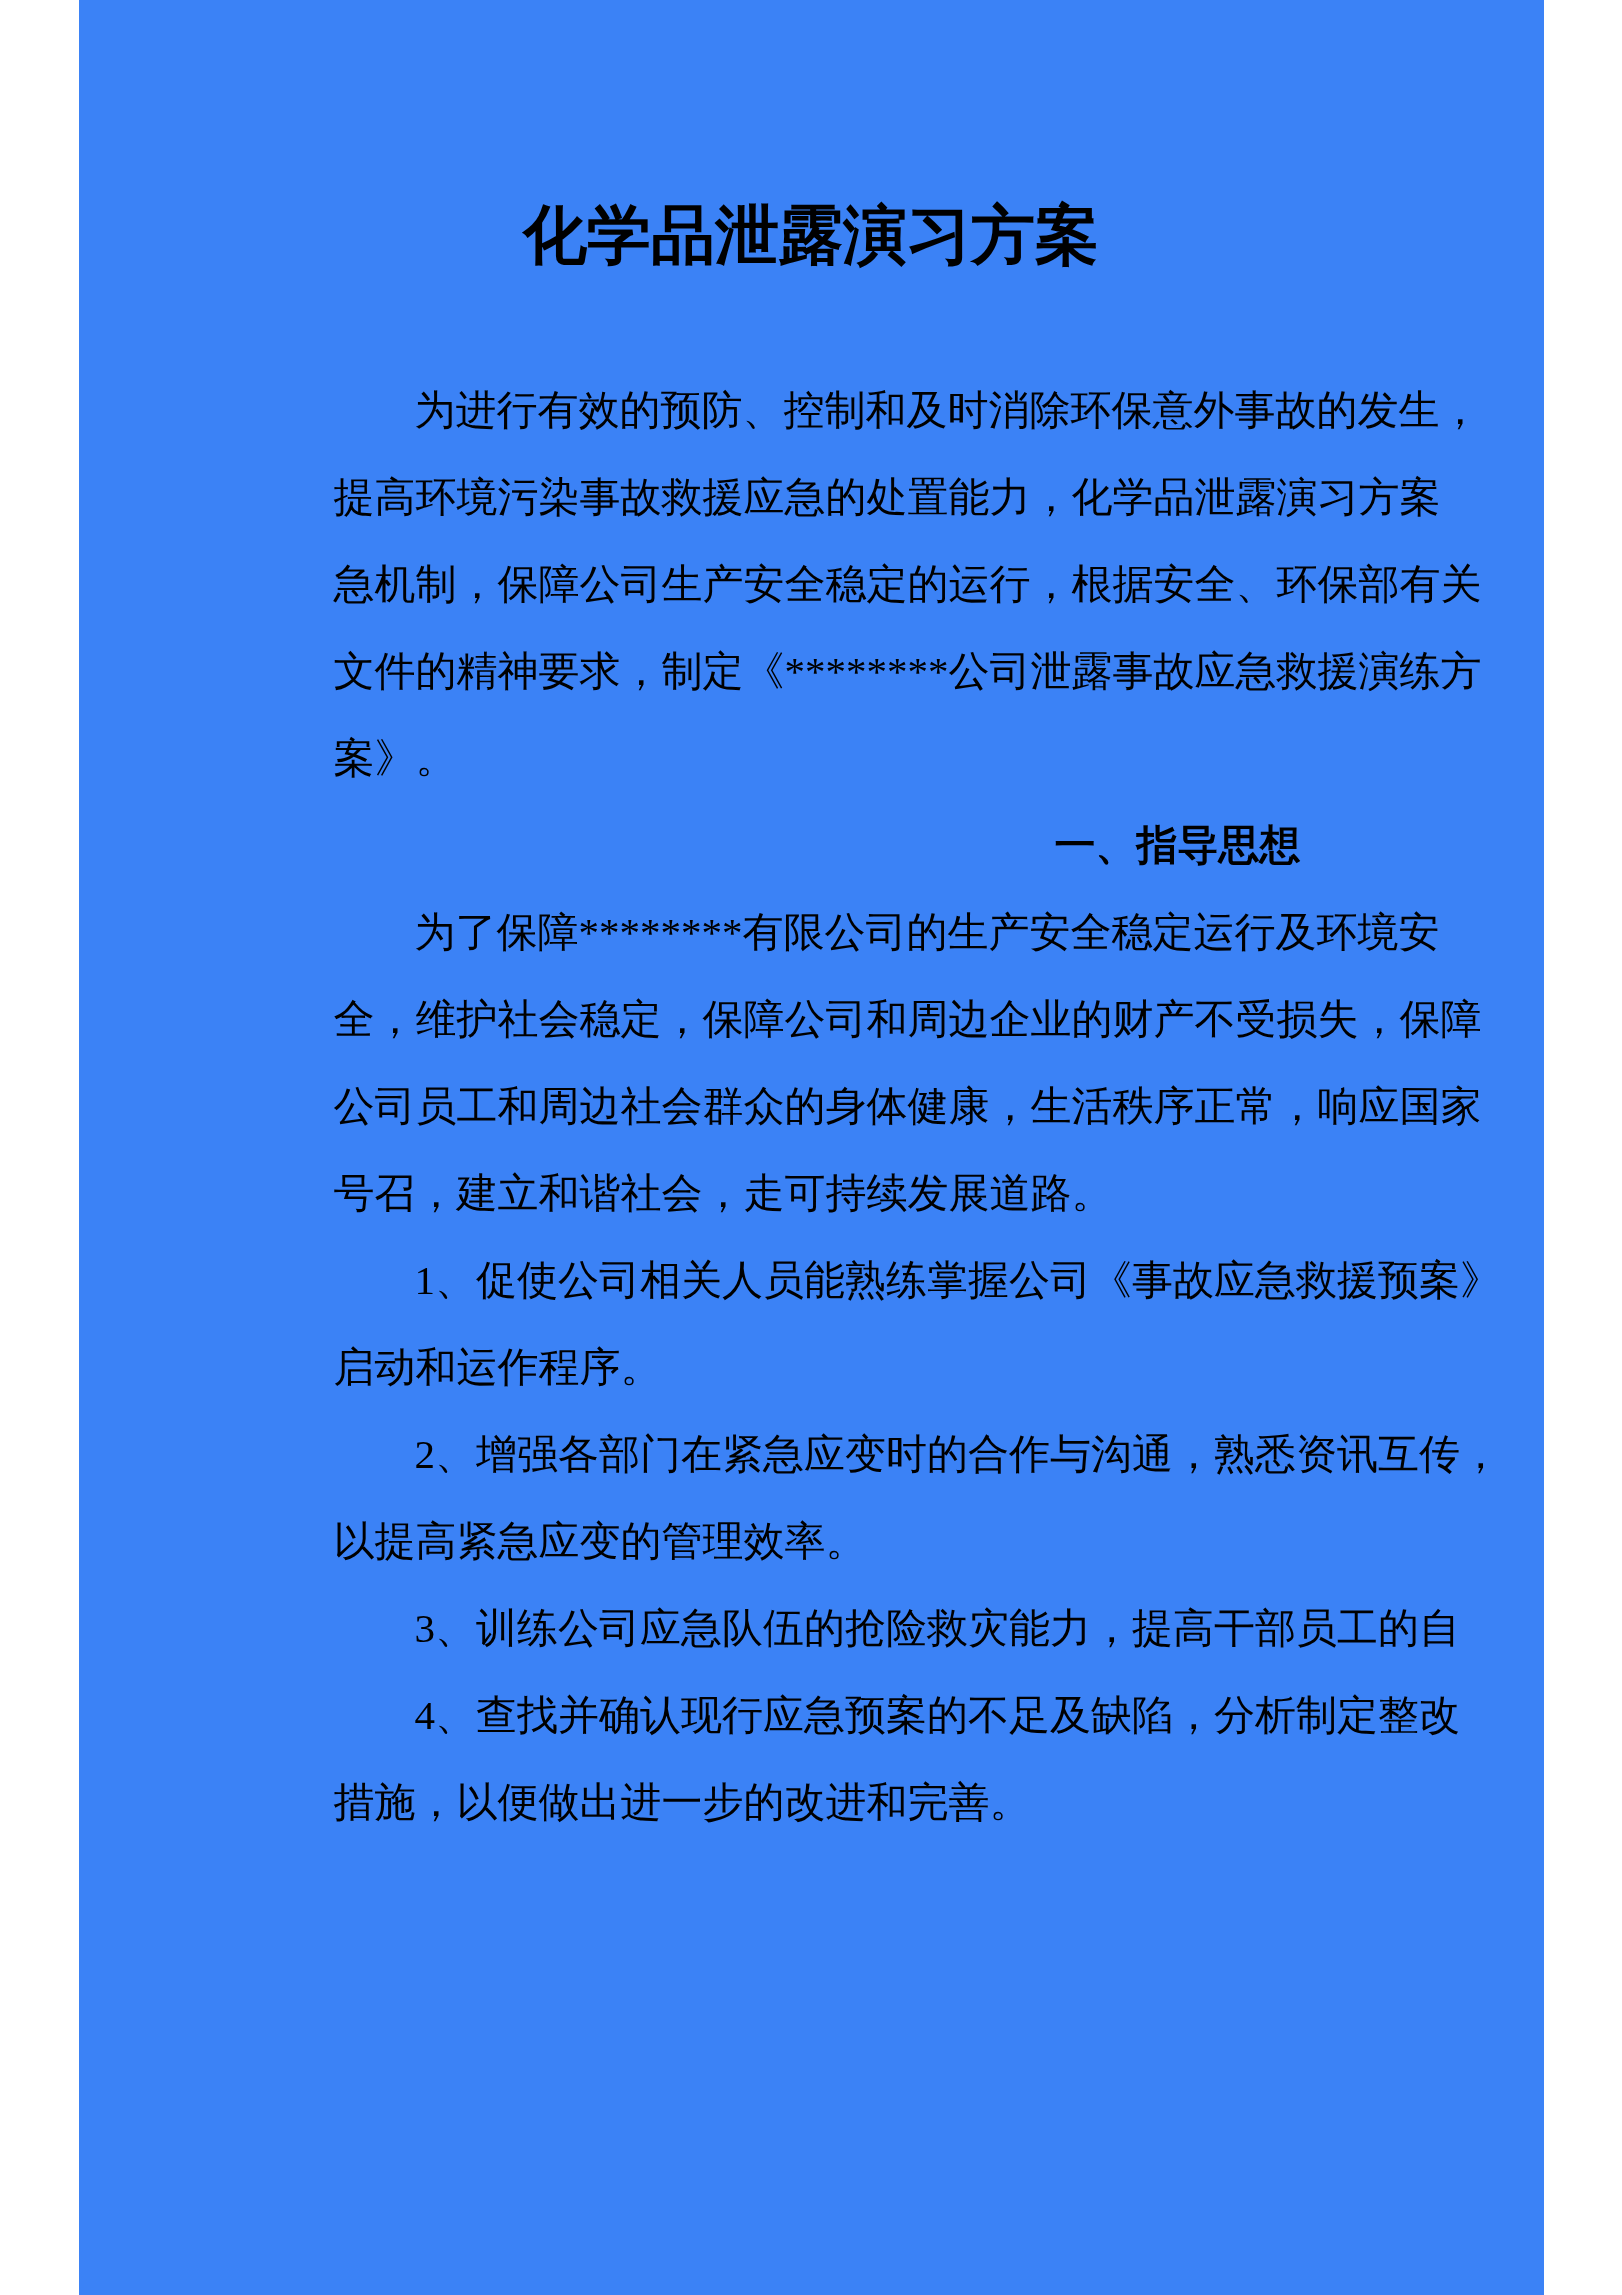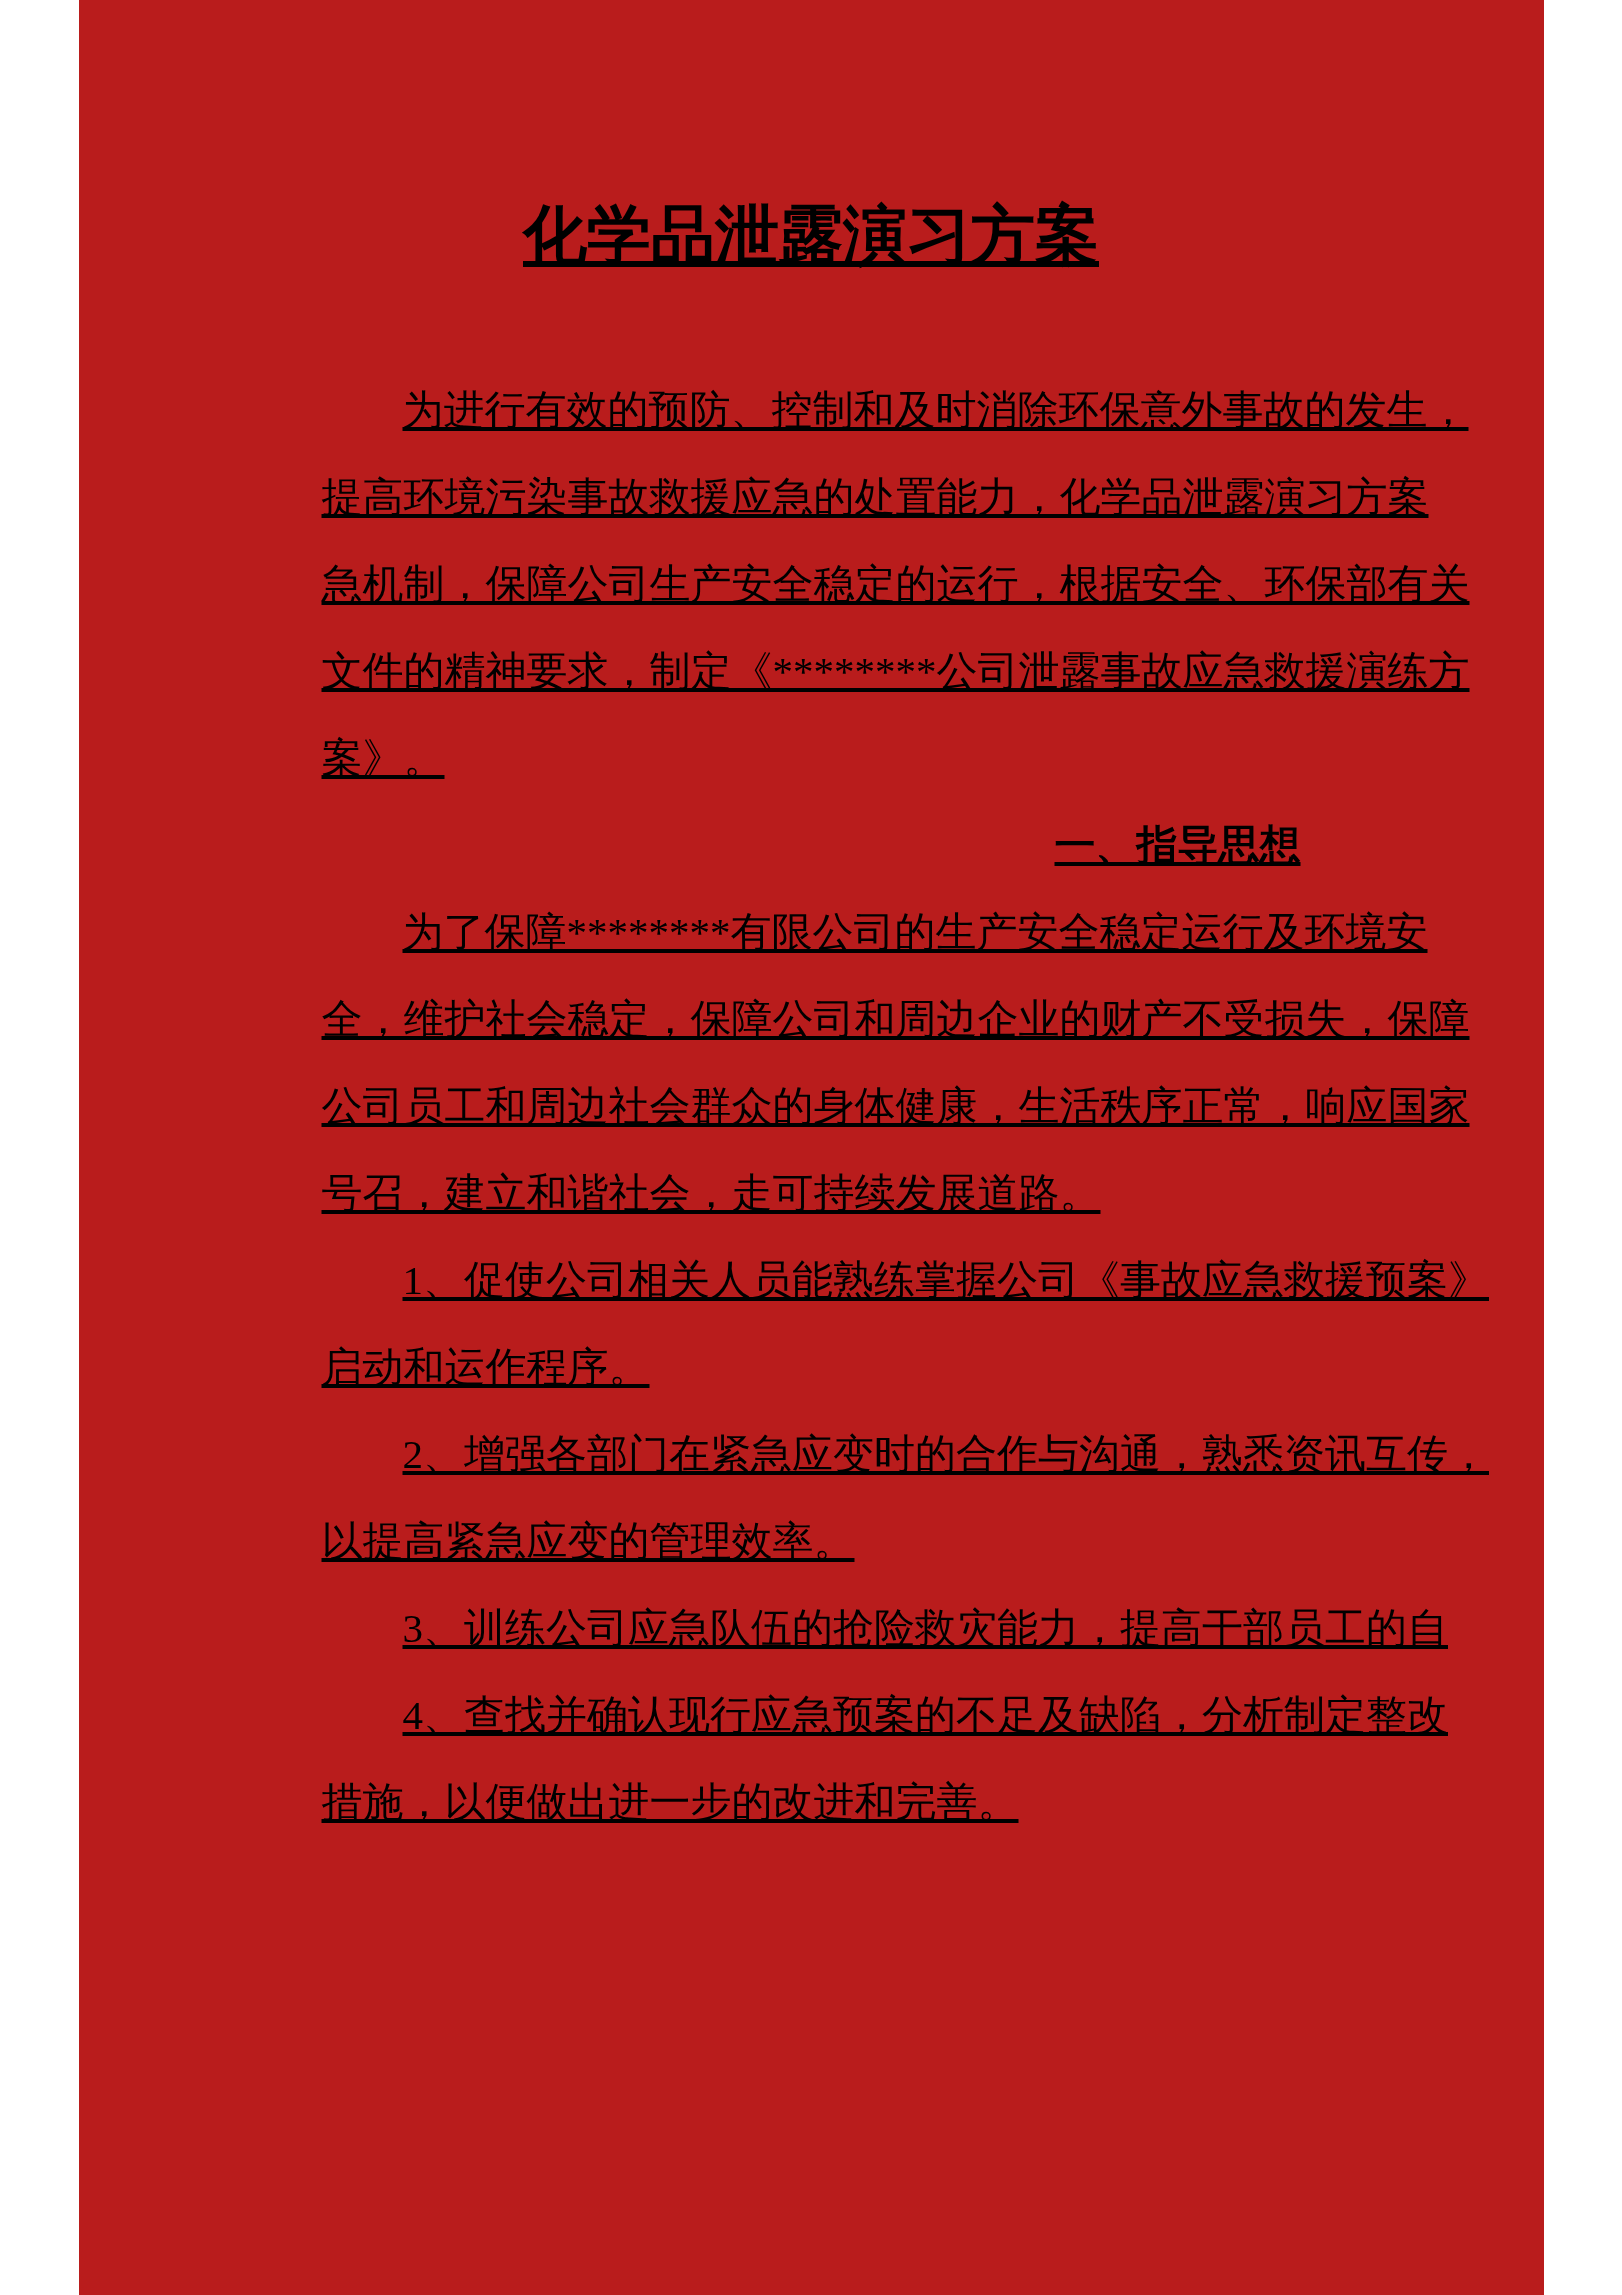--- a/index.html
+++ b/index.html
@@ -5,43 +5,43 @@
   html, body {
     margin: 0;
     padding: 0;
     background: #ffffff;
   }
   .page {
     position: relative;
     width: 1465px;
     height: 2295px;
     margin: 0 auto;
-    background: #b91c1c;
+    background: #3b82f6;
     color: #000000;
     box-sizing: border-box;
     padding: 190px 243px 0 243px;
     overflow: hidden;
     font-family: "Liberation Serif", "DejaVu Serif", serif;
-    text-decoration: underline;
   }
   .doc-title {
     font-size: 64px;
     line-height: 92px;
     font-weight: bold;
     text-align: center;
     margin: 0 0 85px 0;
     white-space: nowrap;
   }
   .line {
     font-size: 41px;
     line-height: 87px;
     height: 87px;
     text-align: left;
     white-space: nowrap;
     overflow: visible;
+    margin-left: 12px;
   }
   .line.fill {
     text-align: justify;
     text-align-last: justify;
   }
   .line.first {
     padding-left: 81px;
   }
   .line.heading {
     font-weight: normal;

